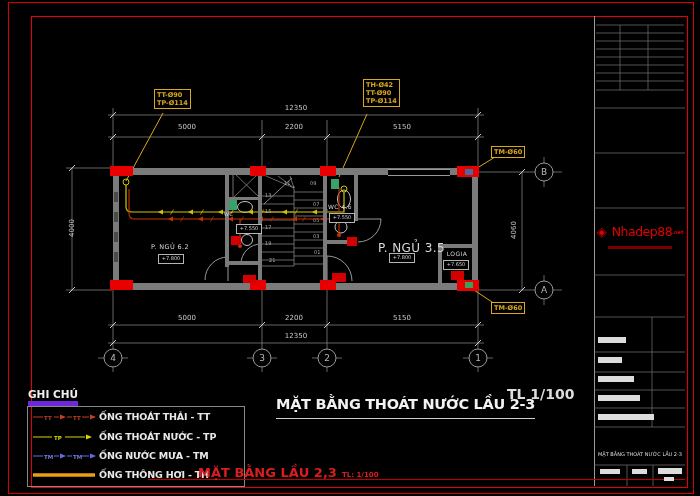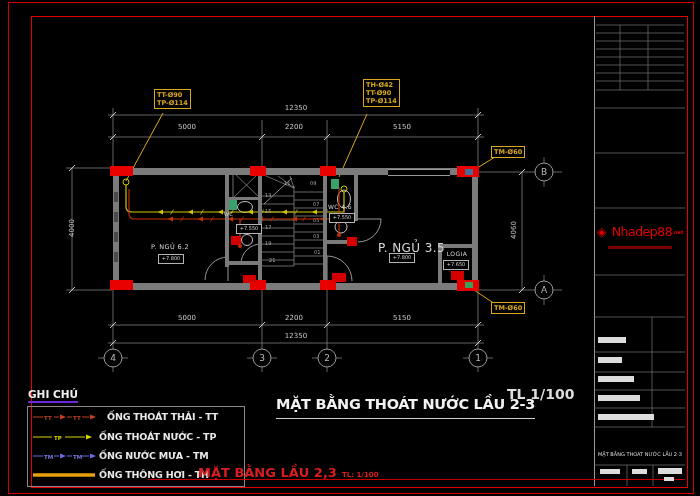--- a/index.html
+++ b/index.html
@@ -326,23 +326,23 @@
   <div class="lvl" style="left:158px;top:254px;width:24px;height:8px;">+7.800</div>
   <div class="room" style="left:378px;top:241px;width:60px;text-align:center;font-size:12px;">P. NGỦ 3.5</div>
   <div class="lvl" style="left:389px;top:253px;width:24px;height:8px;">+7.800</div>
   <div class="room" style="left:224px;top:211px;font-size:5px;">WC</div>
   <div class="lvl" style="left:236px;top:224px;width:24px;height:8px;">+7.550</div>
   <div class="room" style="left:328px;top:203px;font-size:6px;">WC 4.6</div>
   <div class="lvl" style="left:329px;top:213px;width:24px;height:8px;">+7.550</div>
   <div class="room" style="left:440px;top:250px;width:34px;text-align:center;font-size:6px;">LOGIA</div>
   <div class="lvl" style="left:443px;top:260px;width:24px;height:8px;">+7.650</div>
 
-  <div class="abs" style="left:28px;top:388px;font-size:10.5px;font-weight:bold;color:#eee;border-bottom:2px solid #6d28d9;padding-bottom:1px;">GHI CHÚ</div>
+  <div class="abs" style="left:28px;top:388px;font-size:10.5px;font-weight:bold;color:#eee;border-bottom:6px solid #6d28d9;padding-bottom:1px;">GHI CHÚ</div>
   <div class="abs" style="left:27px;top:406px;width:216px;height:79px;border:1px solid #888;"></div>
-  <div class="legtxt" style="left:107px;top:411px;">ỐNG THOÁT THẢI - TT</div>
+  <div class="legtxt" style="left:99px;top:411px;">ỐNG THOÁT THẢI - TT</div>
   <div class="legtxt" style="left:99px;top:431px;">ỐNG THOÁT NƯỚC - TP</div>
   <div class="legtxt" style="left:99px;top:450px;">ỐNG NƯỚC MƯA - TM</div>
   <div class="legtxt" style="left:99px;top:469px;">ỐNG THÔNG HƠI - TH</div>
 
   <div class="abs" style="left:276px;top:396px;font-size:14.5px;font-weight:bold;color:#f2f2f2;white-space:nowrap;letter-spacing:-.3px;">MẶT BẰNG THOÁT NƯỚC LẦU 2-3</div>
   <div class="abs" style="left:276px;top:418px;width:259px;height:1px;background:#cfcfcf;"></div>
   <div class="abs" style="left:507px;top:386px;font-size:14px;font-weight:bold;color:#ddd;white-space:nowrap;">TL 1/100</div>
 
   <div class="abs" style="left:198px;top:462px;color:#d81e1e;white-space:nowrap;z-index:5;">
     <span style="font-size:13px;font-weight:bold;">MẶT BẰNG LẦU 2,3</span>

